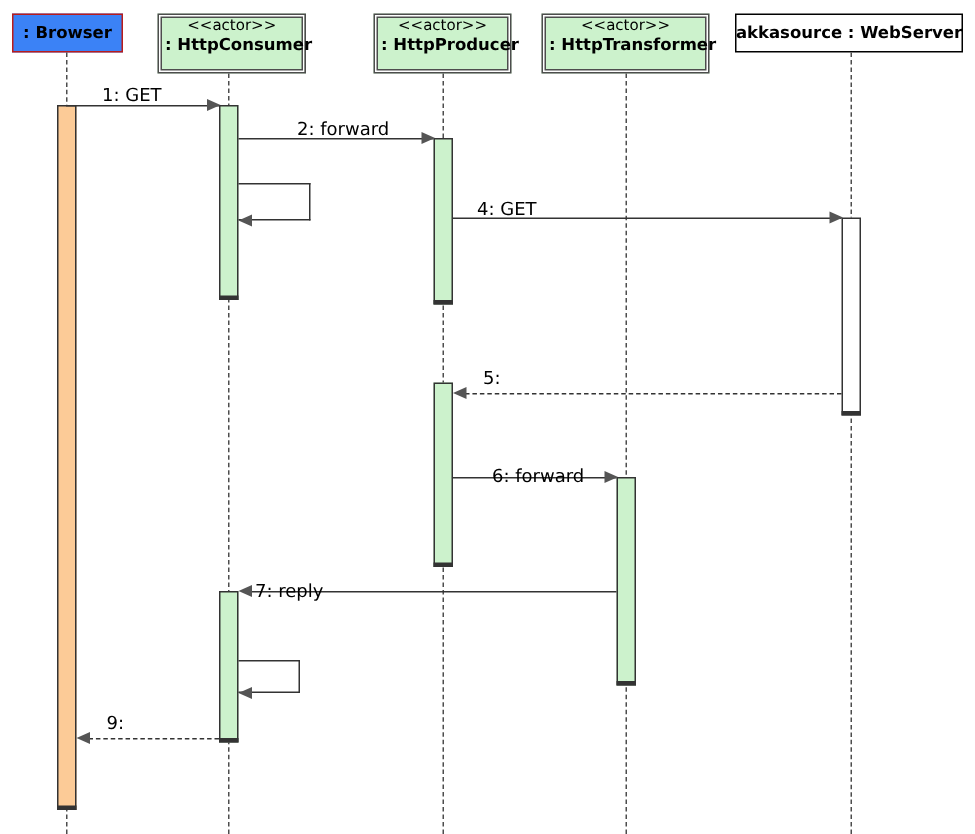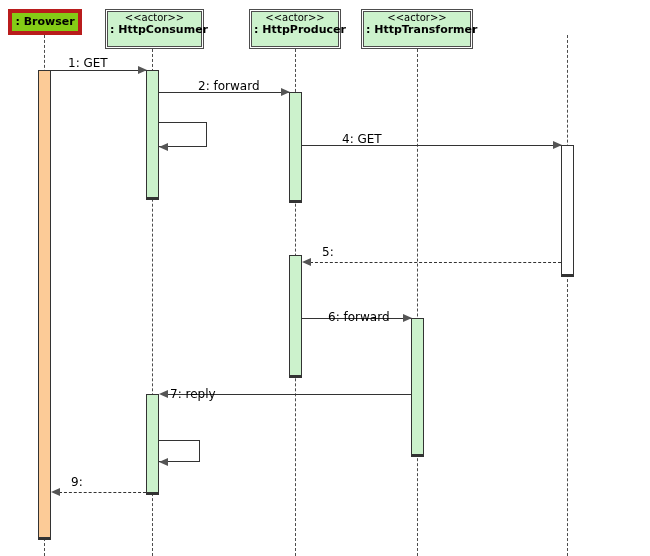--- a/index.html
+++ b/index.html
@@ -29,22 +29,22 @@
   .participant.actor-box {
     background: #ccf2cc;
     border: 1px solid #4d4d4d;
     box-shadow: inset 0 0 0 1px #ffffff, inset 0 0 0 2px #4d4d4d;
   }
   .participant.plain-box {
     background: #ffffff;
     border: 1px solid #000000;
   }
   .participant.browser-box {
-    background: #84cc16;
-    border: 4px solid #b91c1c;
+    background: #3b82f6;
+    border: 1px solid #b91c1c;
   }
   .stereotype {
     display: block;
     font-size: 10px;
     font-weight: normal;
     color: #000000;
     letter-spacing: 0px;
   }
   .pname {
     display: block;
@@ -148,20 +148,23 @@
   <div class="participant actor-box" style="left:249px; top:9px; width:92px; height:40px;">
     <span class="stereotype">&lt;&lt;actor&gt;&gt;</span>
     <span class="pname">: HttpProducer</span>
   </div>
 
   <div class="participant actor-box" style="left:361px; top:9px; width:112px; height:40px;">
     <span class="stereotype">&lt;&lt;actor&gt;&gt;</span>
     <span class="pname">: HttpTransformer</span>
   </div>
 
+  <div class="participant plain-box" style="left:490px; top:9px; width:152px; height:26px; display:flex; align-items:center; justify-content:center;">
+    <span class="pname">akkasource : WebServer</span>
+  </div>
 
   <div class="lifeline" style="left:44px;  top:35px; height:521px;"></div>
   <div class="lifeline" style="left:152px; top:49px; height:507px;"></div>
   <div class="lifeline" style="left:295px; top:49px; height:507px;"></div>
   <div class="lifeline" style="left:417px; top:49px; height:507px;"></div>
   <div class="lifeline" style="left:567px; top:35px; height:521px;"></div>
 
   <div class="activation browser" style="left:38px; top:70px; width:13px; height:470px;"></div>
 
   <div class="activation" style="left:146px; top:70px; width:13px; height:130px;"></div>
@@ -182,21 +185,21 @@
 
   <div class="msg-line" style="left:159px; top:92px; width:130px;"></div>
   <div class="arrow right" style="left:281px; top:88px;"></div>
   <div class="msg-label" style="left:198px; top:79px;">2: forward</div>
 
   <div class="selfloop" style="left:159px; top:122px; width:48px; height:25px;"></div>
   <div class="arrow left" style="left:159px; top:143px;"></div>
 
   <div class="msg-line" style="left:302px; top:145px; width:259px;"></div>
   <div class="arrow right" style="left:553px; top:141px;"></div>
-  <div class="msg-label" style="left:318px; top:132px;margin-left:24px;">4: GET</div>
+  <div class="msg-label" style="left:318px; top:132px;">4: GET</div>
 
   <div class="msg-line dashed" style="left:310px; top:262px; width:251px;"></div>
   <div class="arrow left" style="left:302px; top:258px;"></div>
   <div class="msg-label" style="left:322px; top:245px;">5:</div>
 
   <div class="msg-line" style="left:302px; top:318px; width:109px;"></div>
   <div class="arrow right" style="left:403px; top:314px;"></div>
   <div class="msg-label" style="left:328px; top:310px;text-align:center;">6: forward</div>
 
   <div class="msg-line" style="left:167px; top:394px; width:244px;"></div>

